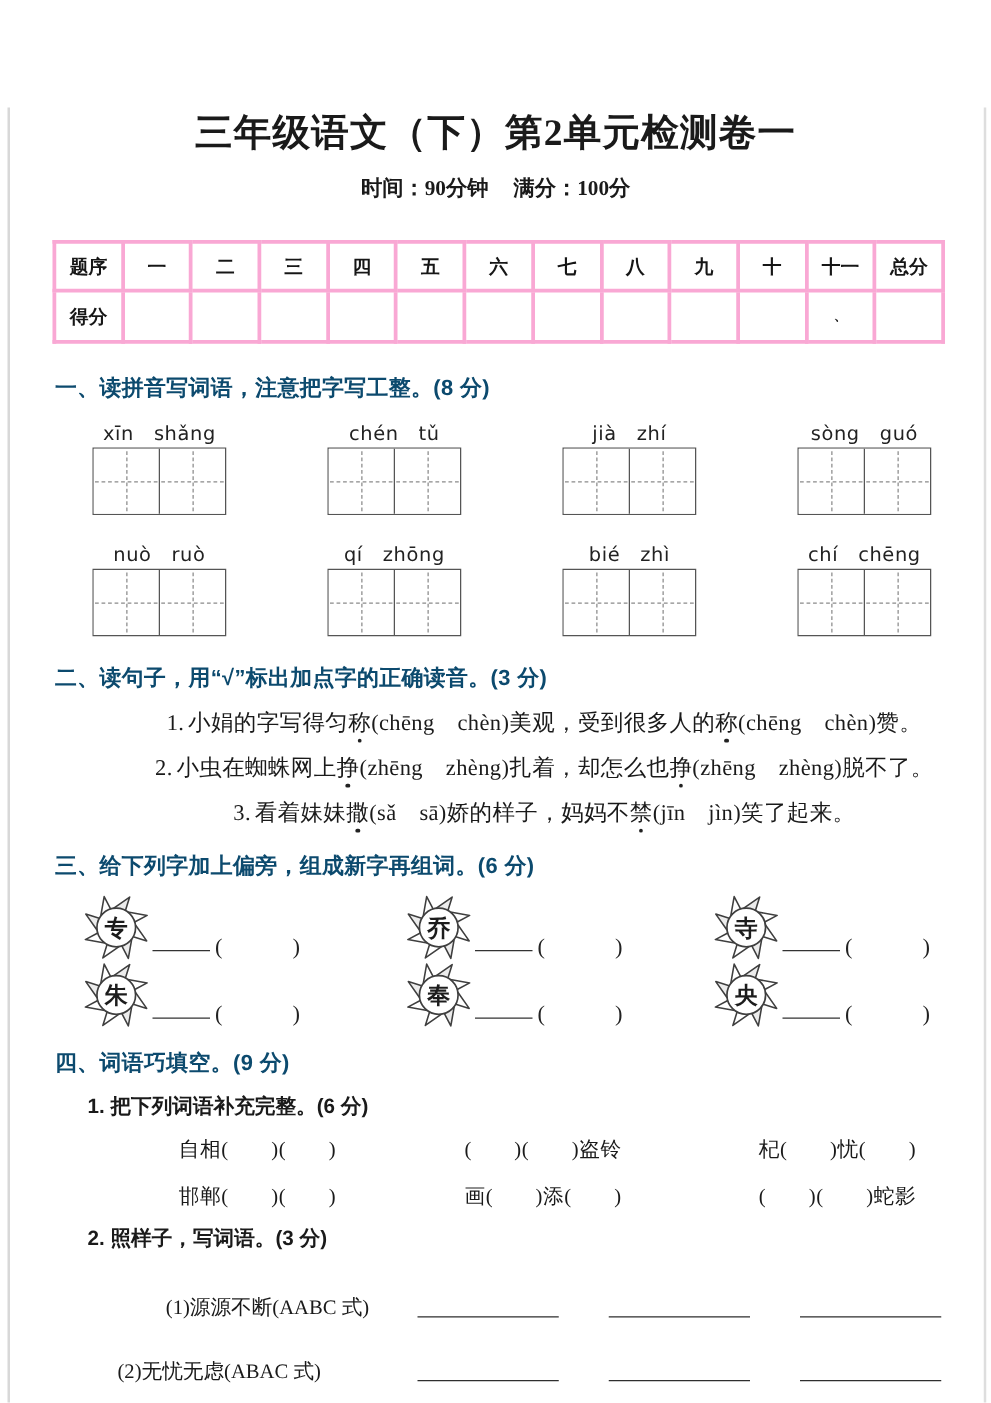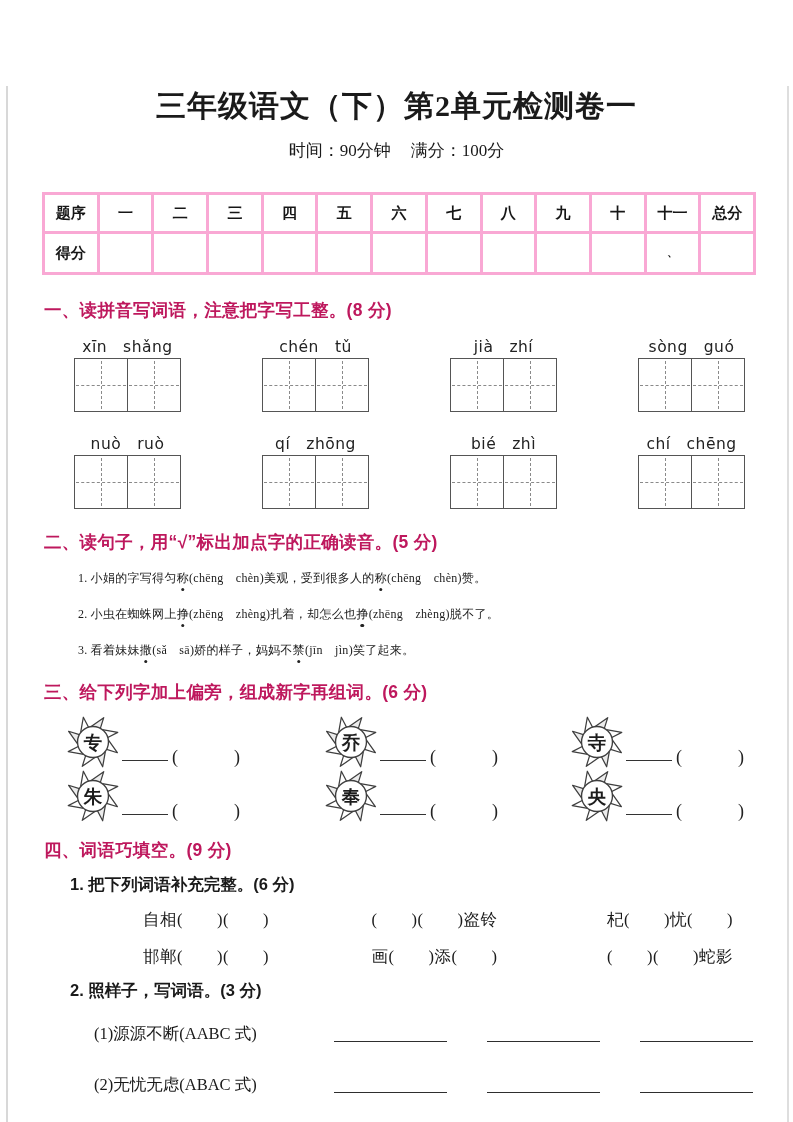--- a/index.html
+++ b/index.html
@@ -5,71 +5,71 @@
   html,body{margin:0;padding:0;background:#fff;}
   body{width:793px;height:1122px;position:relative;overflow:hidden;
        font-family:"Liberation Serif","DejaVu Serif",serif;color:#1a1a1a;}
   .page{position:relative;width:793px;height:1122px;background:#fff;}
   
   .scan-edge-left{position:absolute;left:6px;top:0;width:2px;height:1122px;background:#d8d8d8;}
   .scan-edge-right{position:absolute;right:4px;top:0;width:2px;height:1122px;background:#dedede;}
 
   .title{margin:86px 0 0;text-align:center;font-size:30px;font-weight:bold;
          letter-spacing:1px;font-family:"Liberation Serif","DejaVu Serif",serif;}
-  .subtitle{margin-top:12px;display:flex;justify-content:center;gap:20px;font-size:17px;}
+  .subtitle{margin-top:12px;display:flex;justify-content:center;gap:20px;font-size:17px;font-weight:bold;}
 
   table.score-table{margin:30px 0 0 42px;width:714px;border-collapse:collapse;table-layout:fixed;
         font-family:"Liberation Sans","DejaVu Sans",sans-serif;font-size:15px;}
   table.score-table td{border:3px solid #f9a8d4;height:34px;text-align:center;vertical-align:middle;
         font-weight:600;color:#161616;overflow:hidden;}
   table.score-table{border:2px solid #1c1c1c;}
   td.stray-cell{font-size:11px;vertical-align:bottom;padding-bottom:3px;font-weight:400;color:#333;}
 
   h2.sec-heading{margin:0;font-family:"Liberation Sans","DejaVu Sans",sans-serif;
-        font-size:17.5px;font-weight:bold;color:#be185d;letter-spacing:0.3px;}
+        font-size:17.5px;font-weight:bold;color:#0c4a6e;letter-spacing:0.3px;}
   #sec1-heading{margin:23px 0 0 44px;}
   #sec2-heading{margin:21px 0 0 44px;}
   #sec3-heading{margin:17px 0 0 44px;}
   #sec4-heading{margin:13px 0 0 44px;}
   .sub-heading{margin:12px 0 0 70px;font-size:16.5px;font-weight:bold;
         font-family:"Liberation Sans","DejaVu Sans",sans-serif;}
 
   .pinyin-row{margin:0 48px 0 74px;display:flex;justify-content:space-between;}
   .pinyin-row-0{margin-top:14px;}
   .pinyin-row-1{margin-top:21px;align-items:flex-end;}
   .pinyin-group{display:flex;flex-direction:column;align-items:center;}
   .pinyin-label{font-family:"DejaVu Sans","Liberation Sans",sans-serif;font-size:15.5px;
         color:#222;height:22px;line-height:22px;letter-spacing:0.5px;}
   .tian-box{display:flex;border:1.5px solid #555;}
   .tian-cell{width:52px;height:52px;position:relative;background:#fff;}
   .tian-cell + .tian-cell{border-left:1.5px solid #555;}
   .tian-cell::before{content:'';position:absolute;left:50%;top:2px;bottom:2px;border-left:1px dashed #8a8a8a;}
   .tian-cell::after{content:'';position:absolute;top:50%;left:1px;right:1px;border-top:1px dashed #8a8a8a;}
 
   .sentences{margin:11px 0 0 78px;}
-  .sentence{font-size:12px;line-height:26px;margin-bottom:10px;letter-spacing:0.3px;}
+  .sentence{font-size:18px;line-height:26px;margin-bottom:10px;letter-spacing:0.3px;text-align:center;}
   .sentence-num{margin-right:3px;}
   .dotted{position:relative;}
   .dotted::after{content:'';position:absolute;left:50%;bottom:-6px;transform:translateX(-50%);
         width:3.5px;height:3.5px;border-radius:50%;background:#222;}
 
   .flower-rows{margin-left:64px;margin-right:30px;}
   .flower-row{display:grid;grid-template-columns:258px 246px auto;}
   .flower-row-0{margin-top:9px;}
   .flower-row-1{margin-top:-4px;}
   .flower-item{display:flex;align-items:flex-end;}
   .flower-item svg{flex:0 0 auto;}
   .flower-blank{width:46px;border-bottom:1.5px solid #333;height:1px;margin:0 4px 10px 0;}
   .paren{font-size:18px;line-height:18px;margin-bottom:5px;color:#222;}
   .paren-gap{width:56px;}
 
   .idiom-grid{margin:13px 0 0 90px;display:grid;grid-template-columns:232px 225px auto;
         row-gap:15px;font-size:16.5px;letter-spacing:0.5px;text-align:center;}
   .pattern-row{display:flex;align-items:flex-end;margin-left:94px;}
-  .pattern-row-0{margin-top:20px;}
+  .pattern-row-0{margin-top:32px;text-align:center;}
   .pattern-row-1{margin-top:27px;}
   .pattern-label{width:240px;font-size:16.5px;line-height:24px;}
   .pattern-blank{width:113px;border-bottom:1.5px solid #2e2e2e;height:1px;margin:0 40px 4px 0;}
 </style>
 </head>
 <body>
 
 <div class="page">
   <div class="scan-edge-left"></div>
   <div class="scan-edge-right"></div>
@@ -174,21 +174,21 @@
           <div class="pinyin-label">chí　chēng</div>
           <div class="tian-box">
             <div class="tian-cell"></div>
             <div class="tian-cell"></div>
           </div>
         </div>
       </div>
   </section>
 
   <section>
-    <h2 class="sec-heading" id="sec2-heading">二、读句子，用“√”标出加点字的正确读音。(5 分)</h2>
+    <h2 class="sec-heading" id="sec2-heading">二、读句子，用“√”标出加点字的正确读音。(3 分)</h2>
     <div class="sentences" id="sentences">
         <div class="sentence"><span class="sentence-num">1.</span><span>小娟的字写得匀</span><span class="dotted">称</span><span>(chēng　chèn)美观，受到很多人的</span><span class="dotted">称</span><span>(chēng　chèn)赞。</span></div>
         <div class="sentence"><span class="sentence-num">2.</span><span>小虫在蜘蛛网上</span><span class="dotted">挣</span><span>(zhēng　zhèng)扎着，却怎么也</span><span class="dotted">挣</span><span>(zhēng　zhèng)脱不了。</span></div>
         <div class="sentence"><span class="sentence-num">3.</span><span>看着妹妹</span><span class="dotted">撒</span><span>(sǎ　sā)娇的样子，妈妈不</span><span class="dotted">禁</span><span>(jīn　jìn)笑了起来。</span></div>
       </div>
   </section>
 
   <section>
     <h2 class="sec-heading" id="sec3-heading">三、给下列字加上偏旁，组成新字再组词。(6 分)</h2>
     <div class="flower-rows">

